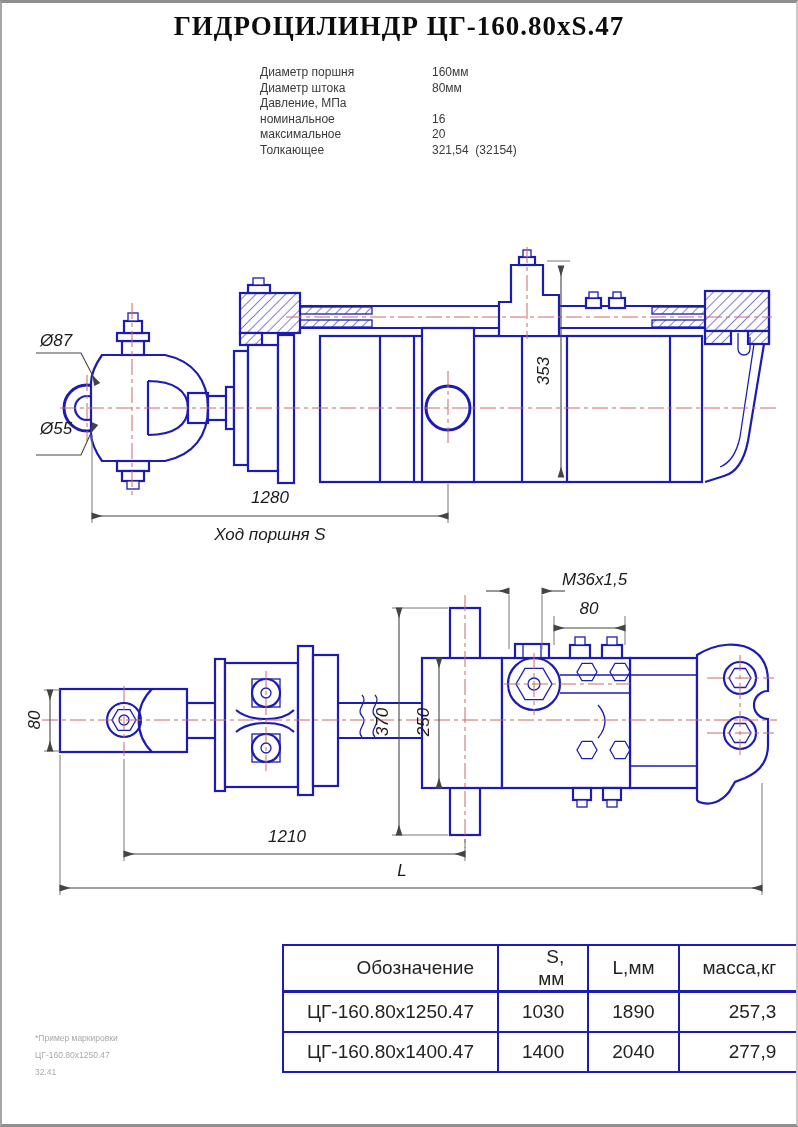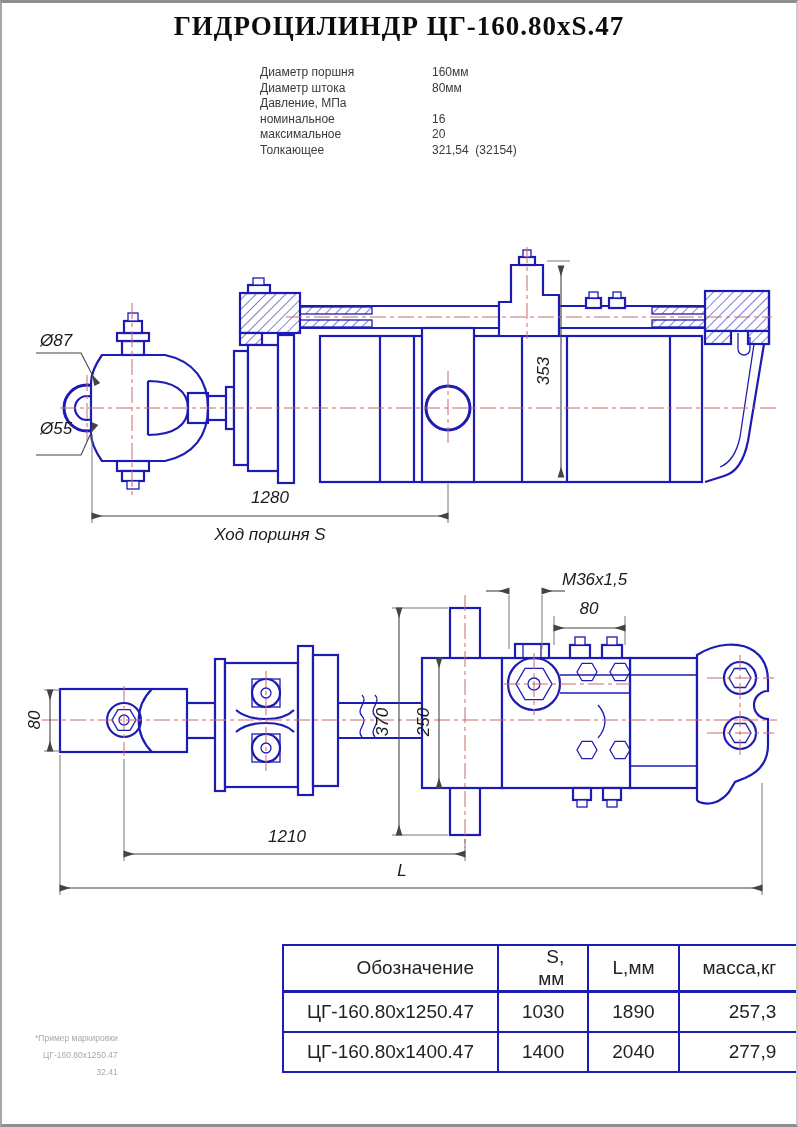--- a/index.html
+++ b/index.html
@@ -24,21 +24,21 @@
   .dim{stroke:#444;fill:none;stroke-width:1.1;}
   .ext{stroke:#777;fill:none;stroke-width:1;}
   .dt{font:italic 17px "Liberation Sans",sans-serif;fill:#1a1a1a;}
   .tbl{position:absolute;left:280px;top:941px;border-collapse:collapse;
        font-size:19px;color:#222;}
   .tbl th,.tbl td{border:2px solid #1c1cb4;text-align:right;font-weight:normal;
        padding:0 23px;height:38px;}
   .tbl th{height:31px;border-bottom:3px solid #1c1cb4;}
   .c-des{width:215px;} .c-s{width:70px;} .c-l{width:70px;} .c-m{width:92px;}
   .footnote{position:absolute;left:33px;top:1028px;font-size:8.5px;color:#a9a9a9;line-height:15px;}
-  .footnote div{margin-bottom:2px;text-align:right;}
+  .footnote div{margin-bottom:2px;}
 </style>
 </head>
 <body>
 
 <div class="sheet">
 
   <div class="title">ГИДРОЦИЛИНДР  ЦГ-160.80xS.47</div>
 
   <div class="specs">
     <div class="spec-row">

